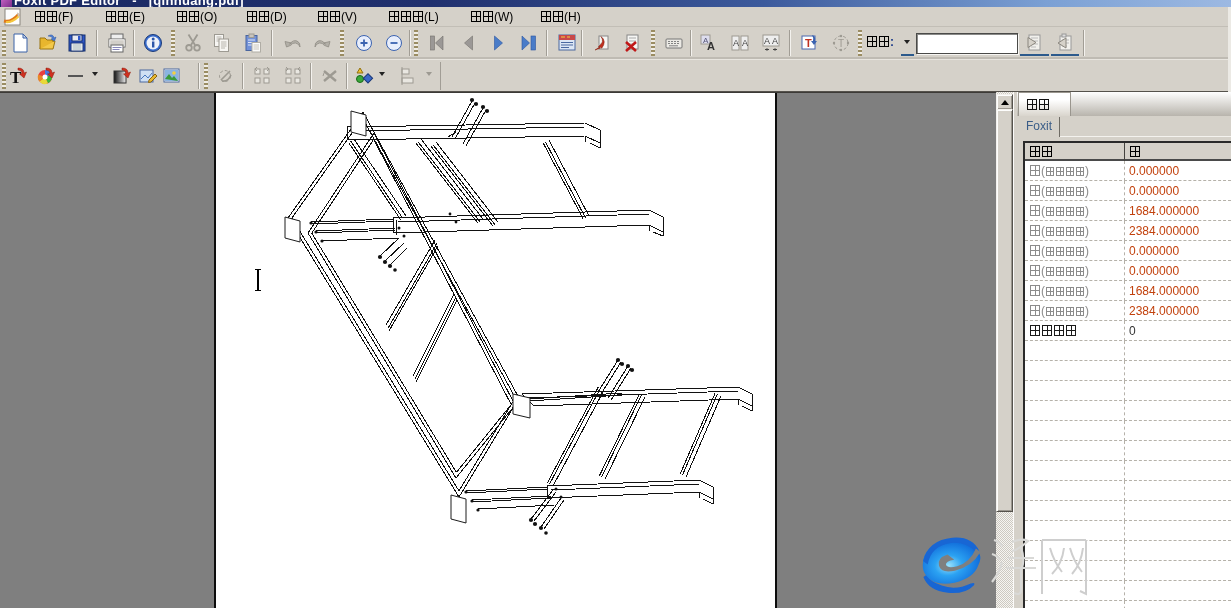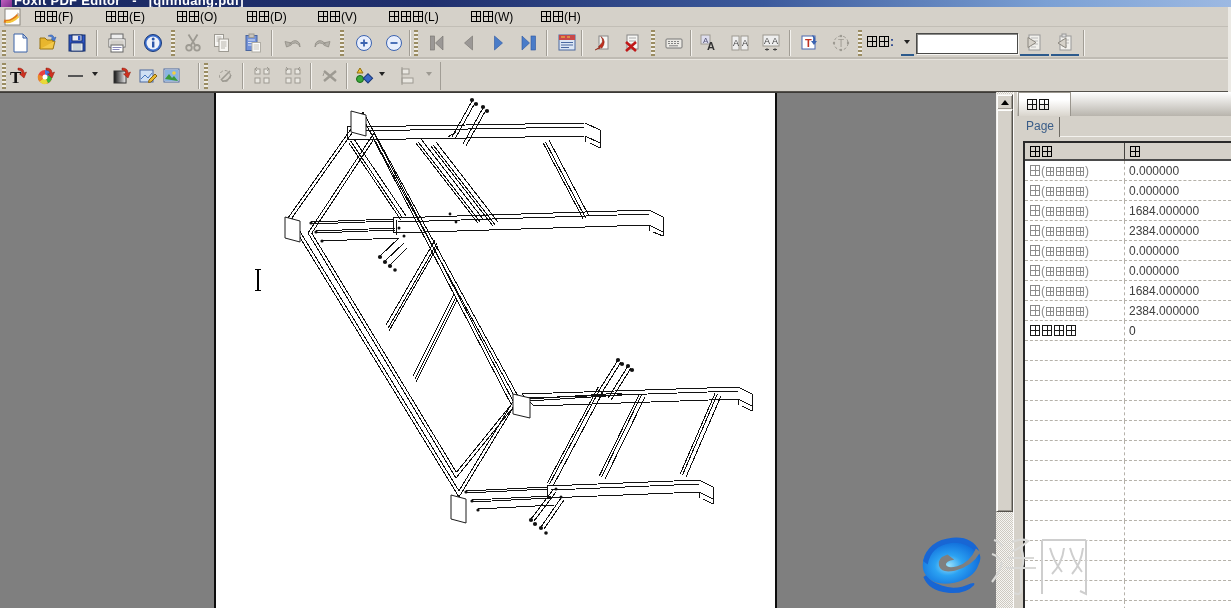--- a/index.html
+++ b/index.html
@@ -47,21 +47,21 @@
 #pagetabsep{position:absolute;left:42px;top:25px;width:1px;height:20px;background:#6e6b64;}
 #pagetabline{position:absolute;left:43px;top:44px;width:171px;height:1px;background:#f4f2ee;}
 
 #ptable{position:absolute;left:6px;top:49px;width:208px;height:467px;background:#fff;border-left:2px solid #2a2a2a;border-top:2px solid #2a2a2a;}
 #pthead{position:absolute;left:0;top:0;width:206px;height:18px;background:#d5d1c9;border-bottom:2px solid #4a4a4a;color:#000;font-size:12px;}
 #pthead .c1{position:absolute;left:4px;top:2px;}
 #pthead .c2{position:absolute;left:104px;top:2px;}
 #pthead .hv{position:absolute;left:99px;top:0;width:1px;height:18px;background:#44423e;}
 .prow{position:absolute;left:0;width:206px;height:20px;border-bottom:1px dashed #b5b1a9;font-size:12px;}
 .prow .n{position:absolute;left:4px;top:3px;color:#8c8c8c;}
-.prow .v{position:absolute;left:104px;top:3px;color:#404040;}
+.prow .v{position:absolute;left:104px;top:3px;color:#c2410c;}
 .prow .vd{position:absolute;left:99px;top:0;height:20px;border-left:1px dashed #b5b1a9;}
 </style></head><body>
 <div id="root">
 <div id="title" class="abs">
       <div class="txt">Foxit PDF Editor&nbsp;&nbsp;&nbsp;-&nbsp;&nbsp;&nbsp;[qinhuang.pdf]</div>
     </div>
 <div id="appico" class="abs"></div>
 <div id="menubar" class="abs">
 <svg class="abs" style="left:3px;top:1px" width="20" height="18" viewBox="0 0 20 18">
 <rect x="2" y="1" width="15" height="16" fill="#fdfdfd" stroke="#8a867e"></rect>
@@ -585,21 +585,21 @@
 <div class="sbbtn" style="top:2px;height:16px">
         <div class="arr"></div>
       </div>
 <div class="sbbtn" style="top:17px;height:403px"></div>
 </div>
 <div id="split" class="abs"></div>
 <div id="panel" class="abs">
 <div id="phead">
         <div id="ptab"><i class="cj"></i><i class="cj"></i></div>
       </div>
-<div id="pagetab">Page</div>
+<div id="pagetab">Foxit</div>
       <div id="pagetabsep"></div>
       <div id="pagetabline"></div>
 <div id="ptable">
 <div id="pthead">
           <span class="c1"><i class="cj"></i><i class="cj"></i></span>
           <span class="hv"></span>
           <span class="c2"><i class="cj"></i></span>
         </div>
 <div class="prow" style="top:18px">
           <span class="n"><i class="cj"></i>(<i class="cj cjs"></i><i class="cj cjs"></i><i class="cj cjs"></i><i class="cj cjs"></i>)</span>

